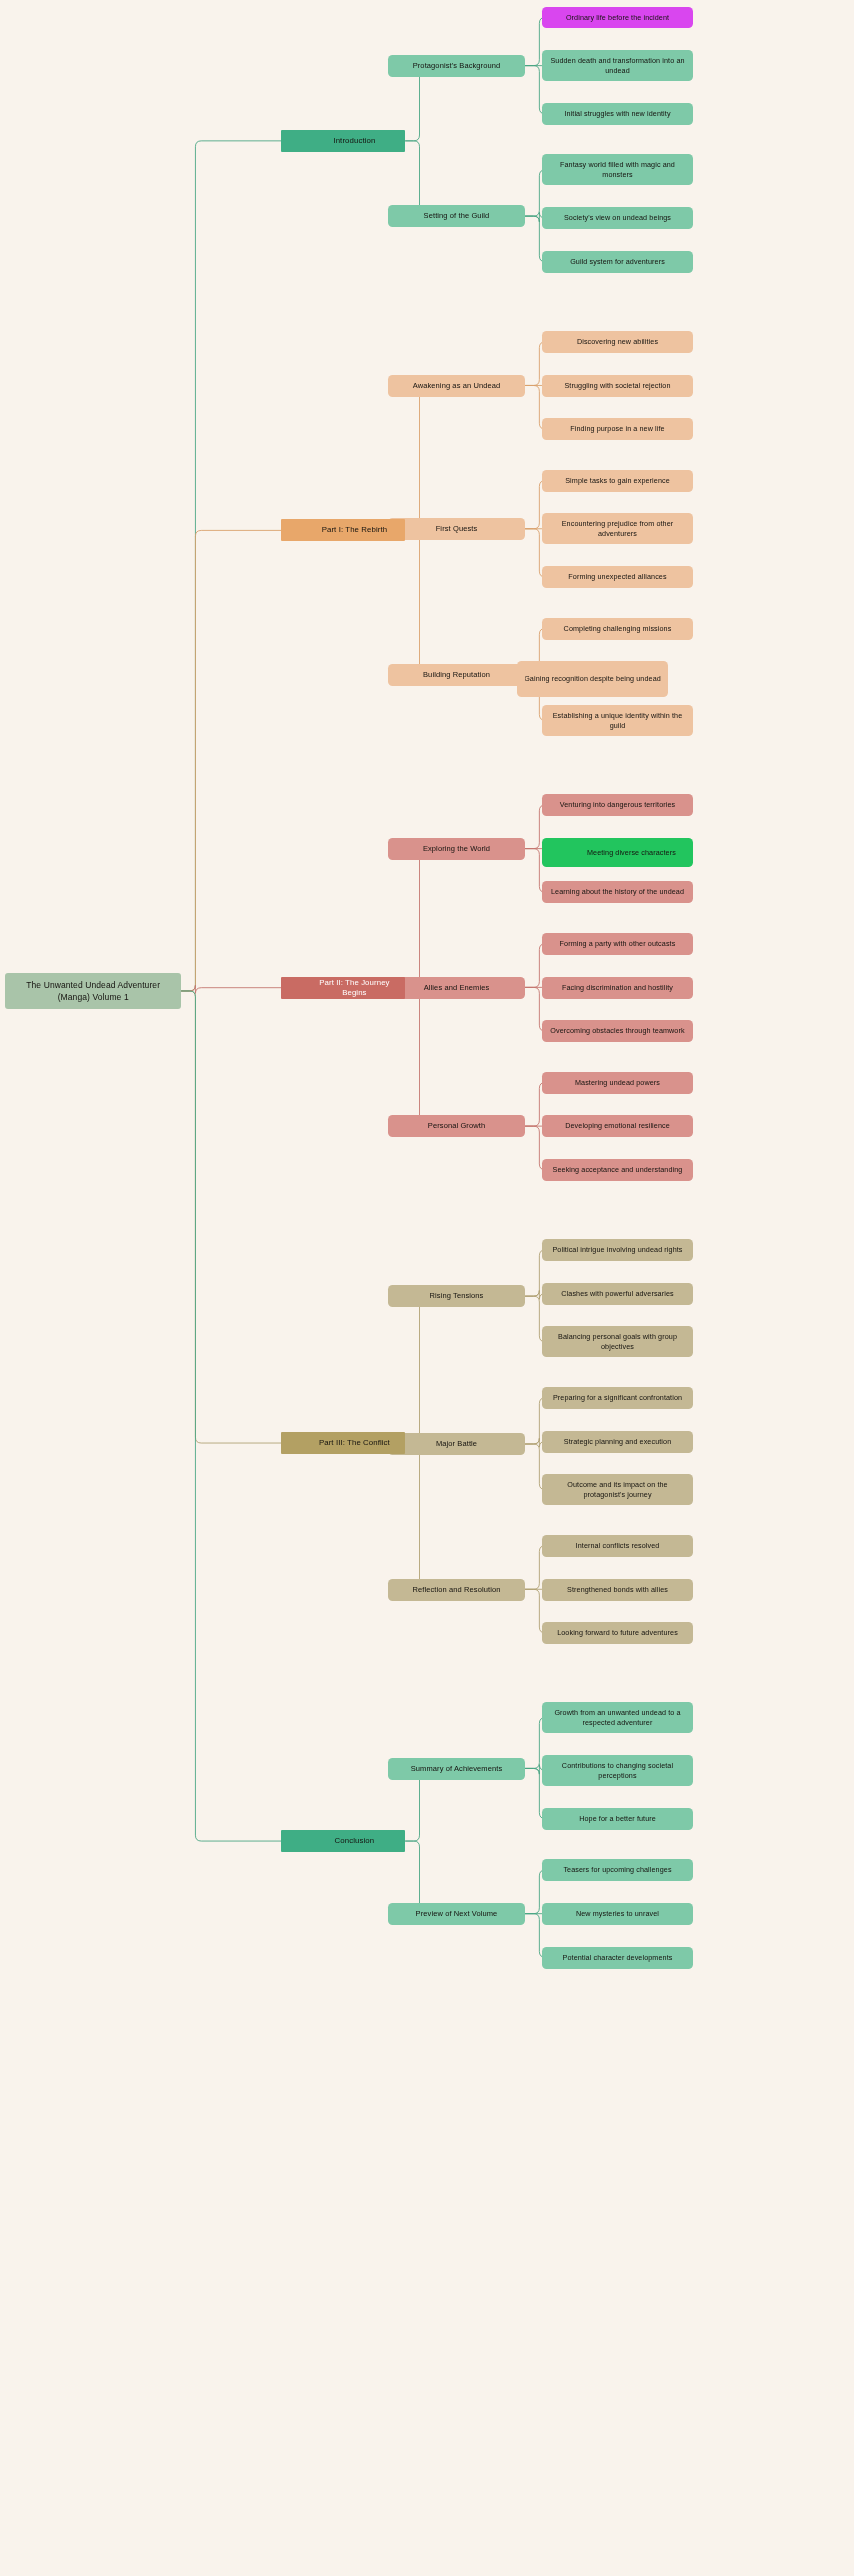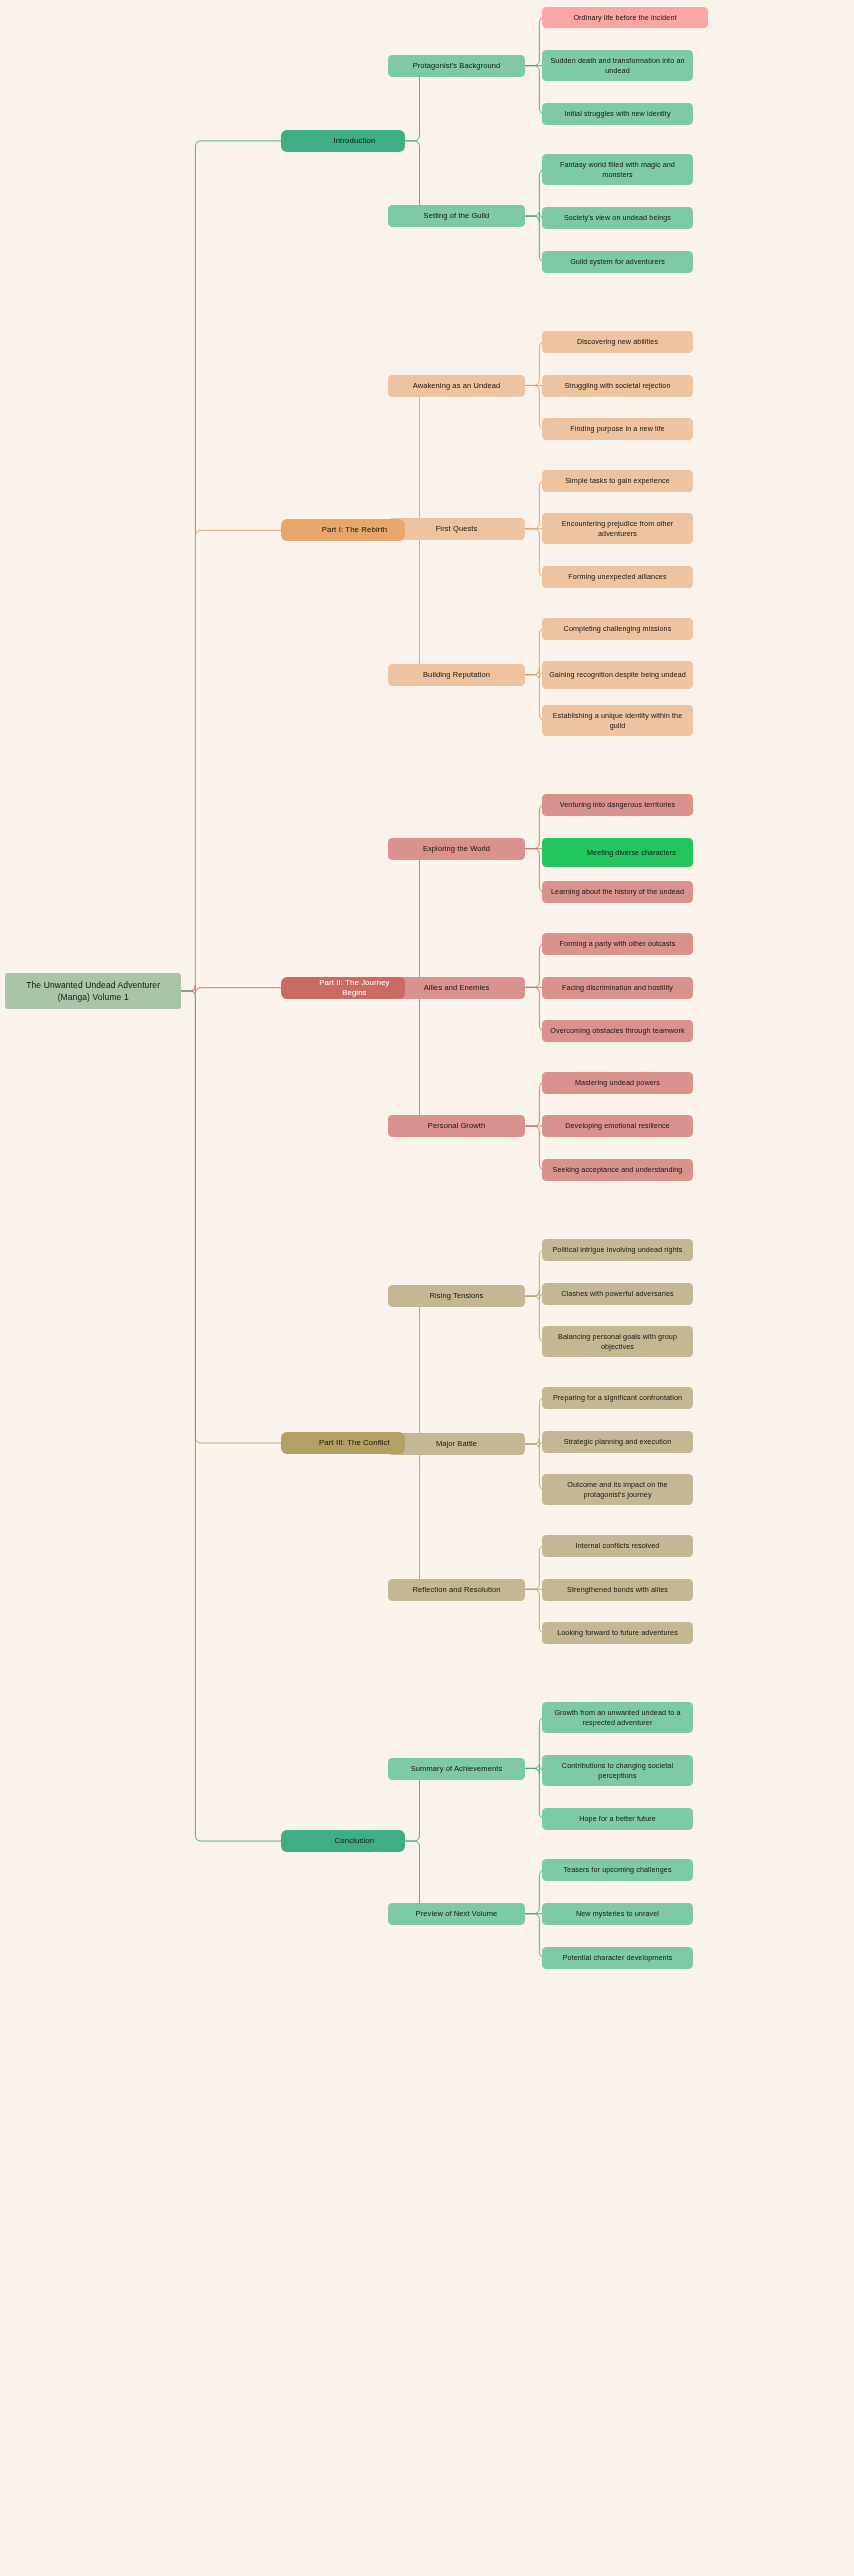--- a/index.html
+++ b/index.html
@@ -34,21 +34,21 @@
     padding: 2.6px 5.2px;
     font-size: 7.5px;
     letter-spacing: 0.1px;
   }
   .node.root {
     font-size: 8.5px;
     border-radius: 3px;
     background: #a9c4a9;
     line-height: 1.45;
   }
-  .node.branch { font-size: 7.8px; border-radius: 6px; padding-left: 28px; }
+  .node.branch { font-size: 7.8px; border-radius: 1px; padding-left: 28px; }
   .node.sub    { font-size: 7.5px; }
   .node.leaf   { font-size: 7.2px; }
   .node.white-text { color: #ffffff; }
 </style>
 </head>
 <body>
 
 <div id="canvas">
   <svg class="edges" id="edge-layer" viewBox="0 0 1311 3954" width="854" height="2576">
       <path d="M 806 100.5 L 819 100.5 Q 828 100.5 828 91.5 L 828 35.5 Q 828 26.5 837 26.5 L 832 26.5" fill="none" stroke="#49a583" stroke-width="1.35"></path>
@@ -103,39 +103,39 @@
       <path d="M 806 2937.5 L 819 2937.5 Q 828 2937.5 828 2946.5 L 828 2995.5 Q 828 3004.5 837 3004.5 L 832 3004.5" fill="none" stroke="#49a583" stroke-width="1.35"></path>
       <path d="M 622 2826 L 635 2826 Q 644 2826 644 2817 L 644 2723.5 Q 644 2714.5 653 2714.5 L 596 2714.5" fill="none" stroke="#49a583" stroke-width="1.35"></path>
       <path d="M 622 2826 L 635 2826 Q 644 2826 644 2835 L 644 2928.5 Q 644 2937.5 653 2937.5 L 596 2937.5" fill="none" stroke="#49a583" stroke-width="1.35"></path>
       <path d="M 278 1521 L 291 1521 Q 300 1521 300 1512 L 300 225 Q 300 216 309 216 L 432 216" fill="none" stroke="#49a583" stroke-width="1.35"></path>
       <path d="M 278 1521 L 291 1521 Q 300 1521 300 1512 L 300 823 Q 300 814 309 814 L 432 814" fill="none" stroke="#d9a06c" stroke-width="1.35"></path>
       <path d="M 278 1521 L 291 1521 Q 300 1521 300 1512 L 300 1525 Q 300 1516 309 1516 L 432 1516" fill="none" stroke="#c4756e" stroke-width="1.35"></path>
       <path d="M 278 1521 L 291 1521 Q 300 1521 300 1530 L 300 2206 Q 300 2215 309 2215 L 432 2215" fill="none" stroke="#b0a173" stroke-width="1.35"></path>
       <path d="M 278 1521 L 291 1521 Q 300 1521 300 1530 L 300 2817 Q 300 2826 309 2826 L 432 2826" fill="none" stroke="#49a583" stroke-width="1.35"></path>
     </svg>
   <div id="node-layer">
-      <div class="node leaf" style="left: 542px; top: 6.5px; width: 166px; height: 21.5px; background: #fca5a5;">Ordinary life before the incident</div>
+      <div class="node leaf" style="left: 542px; top: 6.5px; width: 151px; height: 21.5px; background: #d946ef;">Ordinary life before the incident</div>
       <div class="node leaf" style="left: 542px; top: 50px; width: 151px; height: 31px; background: rgb(126, 201, 168);">Sudden death and transformation into an undead</div>
       <div class="node leaf" style="left: 542px; top: 103px; width: 151px; height: 21.5px; background: rgb(126, 201, 168);">Initial struggles with new identity</div>
       <div class="node sub" style="left: 388px; top: 55px; width: 137px; height: 21.5px; background: rgb(126, 201, 168);">Protagonist's Background</div>
       <div class="node leaf" style="left: 542px; top: 154px; width: 151px; height: 31px; background: rgb(126, 201, 168);">Fantasy world filled with magic and monsters</div>
       <div class="node leaf" style="left: 542px; top: 207px; width: 151px; height: 21.5px; background: rgb(126, 201, 168);">Society's view on undead beings</div>
       <div class="node leaf" style="left: 542px; top: 251px; width: 151px; height: 21.5px; background: rgb(126, 201, 168);">Guild system for adventurers</div>
       <div class="node sub" style="left: 388px; top: 205px; width: 137px; height: 21.5px; background: rgb(126, 201, 168);">Setting of the Guild</div>
       <div class="node branch" style="left: 281px; top: 130px; width: 124px; height: 22px; background: rgb(63, 174, 133);">Introduction</div>
       <div class="node leaf" style="left: 542px; top: 331px; width: 151px; height: 21.5px; background: rgb(238, 195, 160);">Discovering new abilities</div>
       <div class="node leaf" style="left: 542px; top: 375px; width: 151px; height: 21.5px; background: rgb(238, 195, 160);">Struggling with societal rejection</div>
       <div class="node leaf" style="left: 542px; top: 418px; width: 151px; height: 21.5px; background: rgb(238, 195, 160);">Finding purpose in a new life</div>
       <div class="node sub" style="left: 388px; top: 375px; width: 137px; height: 21.5px; background: rgb(238, 195, 160);">Awakening as an Undead</div>
       <div class="node leaf" style="left: 542px; top: 470px; width: 151px; height: 21.5px; background: rgb(238, 195, 160);">Simple tasks to gain experience</div>
       <div class="node leaf" style="left: 542px; top: 513px; width: 151px; height: 31px; background: rgb(238, 195, 160);">Encountering prejudice from other adventurers</div>
       <div class="node leaf" style="left: 542px; top: 566px; width: 151px; height: 21.5px; background: rgb(238, 195, 160);">Forming unexpected alliances</div>
       <div class="node sub" style="left: 388px; top: 518px; width: 137px; height: 21.5px; background: rgb(238, 195, 160);">First Quests</div>
       <div class="node leaf" style="left: 542px; top: 618px; width: 151px; height: 21.5px; background: rgb(238, 195, 160);">Completing challenging missions</div>
-      <div class="node leaf" style="left: 542px; top: 661px; width: 151px; height: 28px; background: rgb(238, 195, 160);">Gaining recognition despite being undead</div>
+      <div class="node leaf" style="left: 517px; top: 661px; width: 151px; height: 36px; background: rgb(238, 195, 160);">Gaining recognition despite being undead</div>
       <div class="node leaf" style="left: 542px; top: 705px; width: 151px; height: 31px; background: rgb(238, 195, 160); text-align: center;">Establishing a unique identity within the guild</div>
       <div class="node sub" style="left: 388px; top: 664px; width: 137px; height: 21.5px; background: rgb(238, 195, 160);">Building Reputation</div>
       <div class="node branch" style="left: 281px; top: 519px; width: 124px; height: 22px; background: rgb(232, 167, 106);">Part I: The Rebirth</div>
       <div class="node leaf" style="left: 542px; top: 794px; width: 151px; height: 21.5px; background: rgb(217, 146, 140);">Venturing into dangerous territories</div>
       <div class="node leaf" style="left: 542px; top: 838px; width: 151px; height: 29px; background: #22c55e; padding-left: 33px;">Meeting diverse characters</div>
       <div class="node leaf" style="left: 542px; top: 881px; width: 151px; height: 21.5px; background: rgb(217, 146, 140);">Learning about the history of the undead</div>
       <div class="node sub" style="left: 388px; top: 838px; width: 137px; height: 21.5px; background: rgb(217, 146, 140);">Exploring the World</div>
       <div class="node leaf" style="left: 542px; top: 933px; width: 151px; height: 21.5px; background: rgb(217, 146, 140);">Forming a party with other outcasts</div>
       <div class="node leaf" style="left: 542px; top: 977px; width: 151px; height: 21.5px; background: rgb(217, 146, 140);">Facing discrimination and hostility</div>
       <div class="node leaf" style="left: 542px; top: 1020px; width: 151px; height: 21.5px; background: rgb(217, 146, 140);">Overcoming obstacles through teamwork</div>

